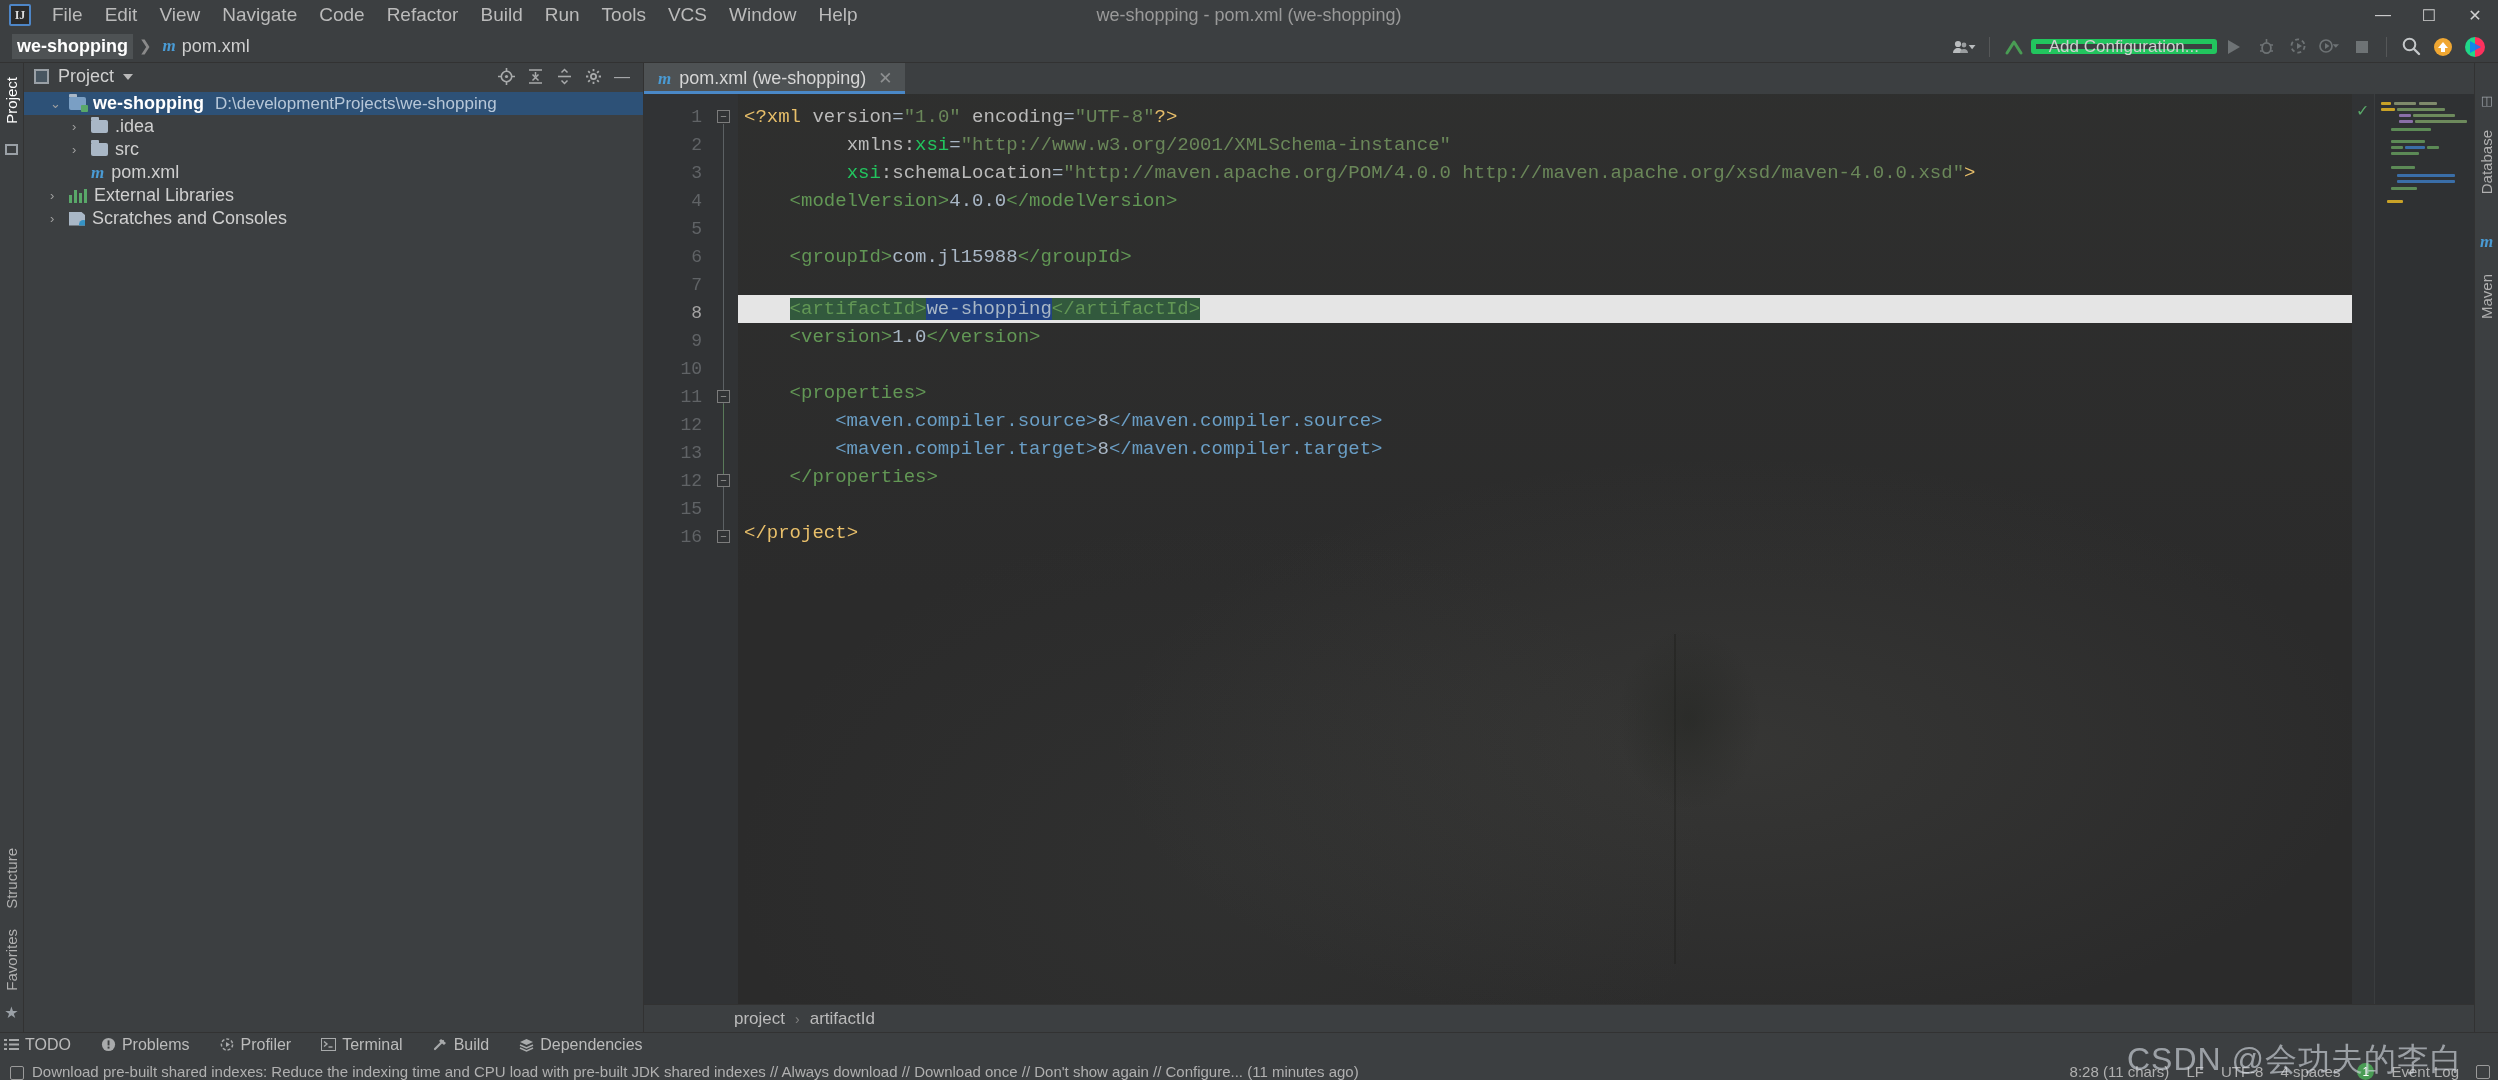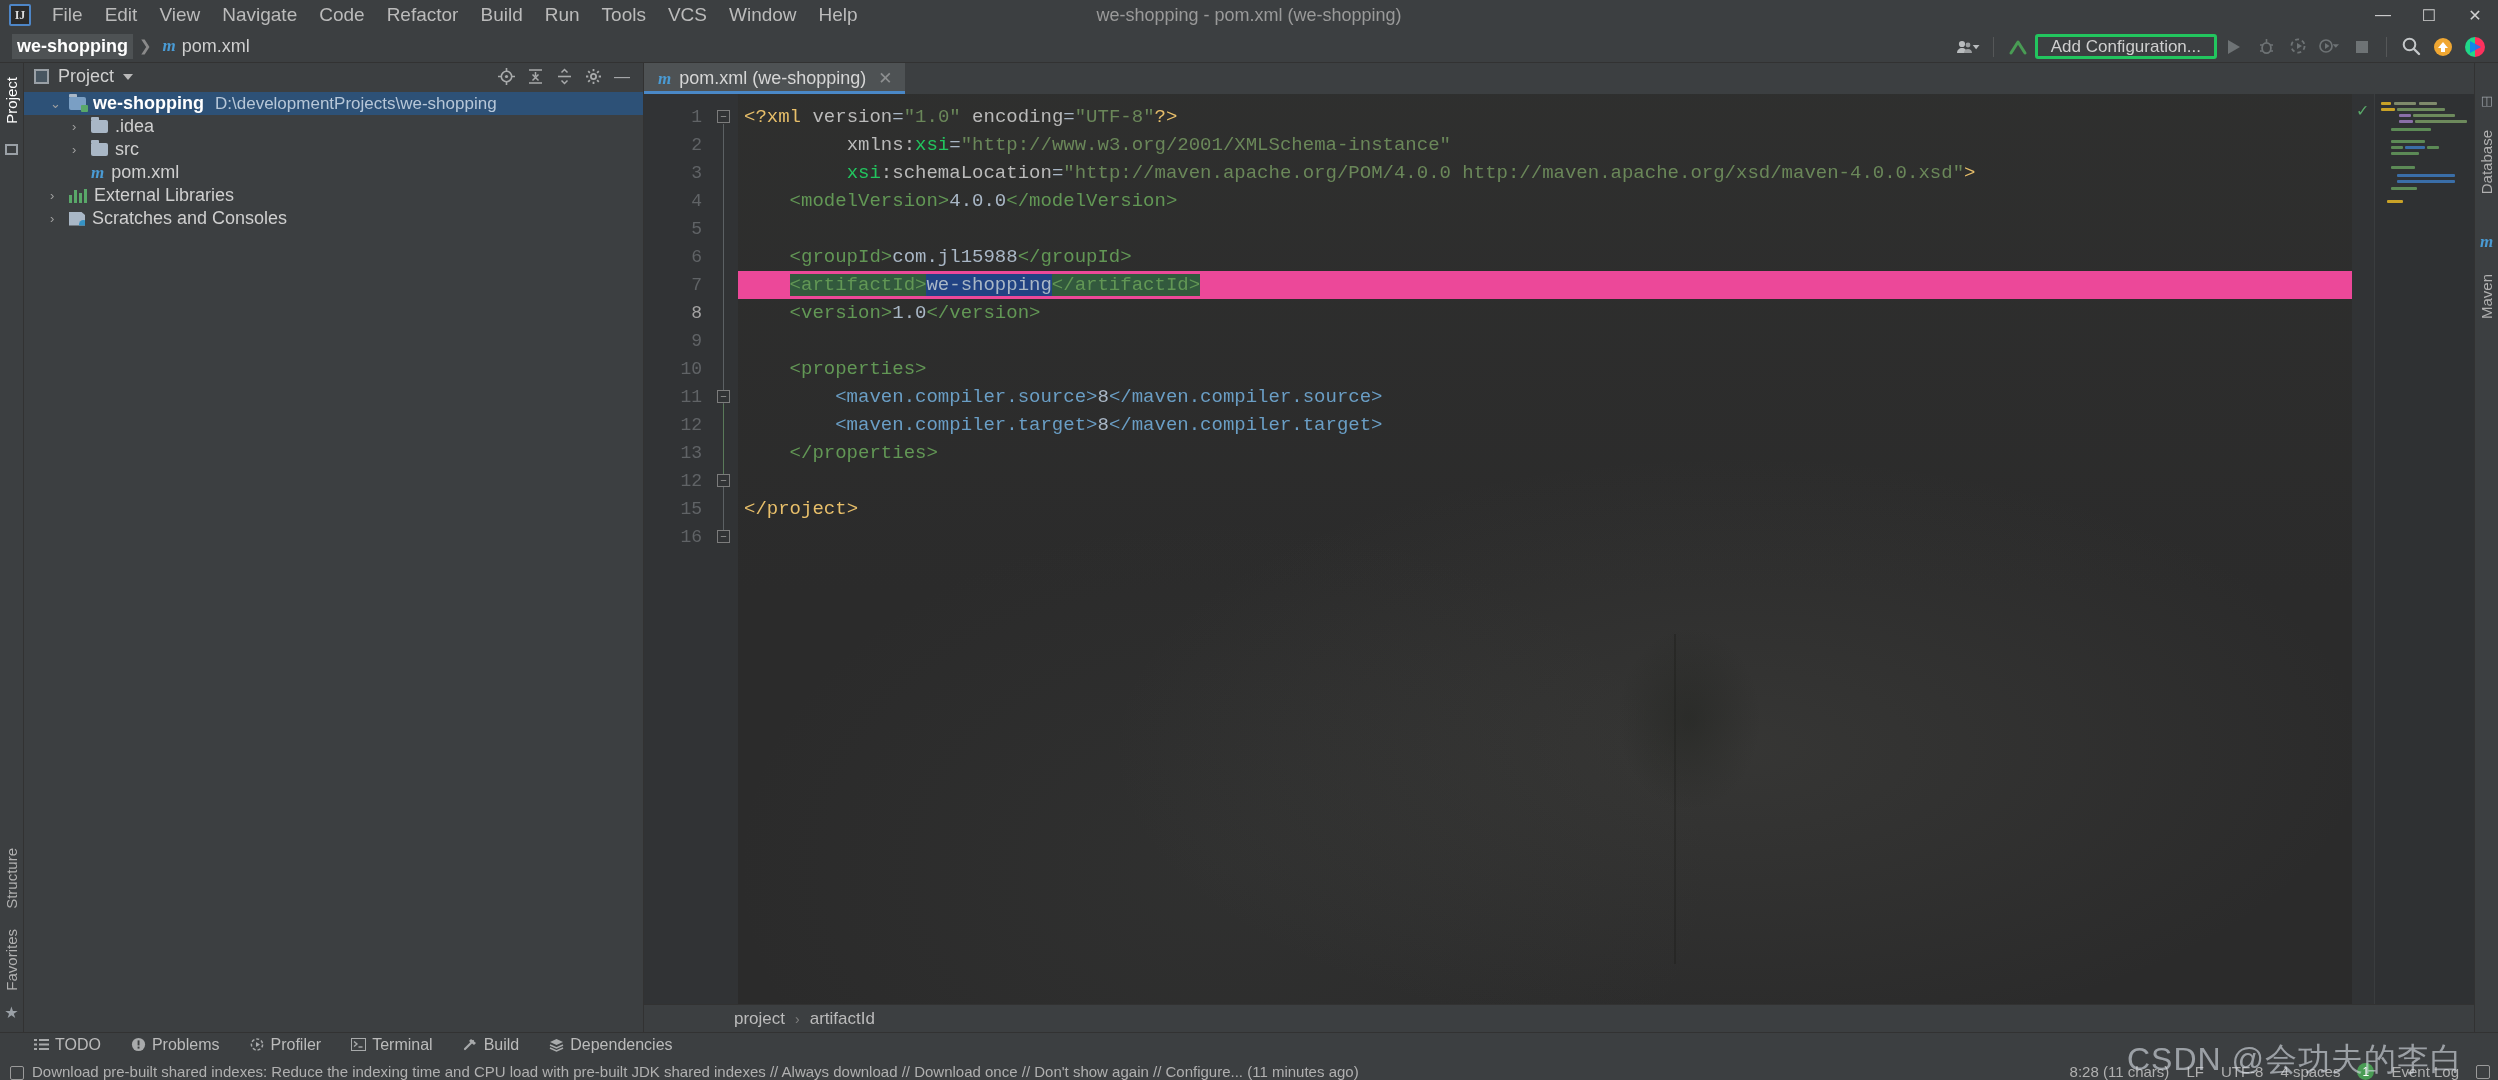--- a/index.html
+++ b/index.html
@@ -45,21 +45,21 @@
   .crumb.sel { background:#4e5254; color:#ffffff; font-weight:bold; }
   .crumb-sep { color:#8a8a8a; font-size:15px; }
   .m-icon {
     color:#4a9bd4; font-style:italic; font-weight:bold; font-size:17px;
     font-family:"Liberation Serif", serif;
   }
   .nav-right { position:absolute; right:8px; top:0; height:33px; display:flex; align-items:center; gap:2px; }
   .tb-btn { width:30px; height:26px; display:flex; align-items:center; justify-content:center; border-radius:3px; }
   .tb-sep { width:1px; height:20px; background:#555758; margin:0 7px; }
   .addconfig {
-    height:25px; padding:0 13px; border:3px solid #22c55e; border-radius:3px;
+    height:15px; padding:0 13px; border:5px solid #22c55e; border-radius:3px;
     font-size:17px; color:#cfcfcf; display:flex; align-items:center; white-space:nowrap;
   }
   .tri-run { width:0;height:0;border-left:12px solid #6e7375;border-top:7px solid transparent;border-bottom:7px solid transparent; }
   .sq-stop { width:12px;height:12px;background:#6e7375; }
 
   
   .main { flex:1 1 auto; display:flex; min-height:0; }
 
   
   .vstrip {
@@ -136,21 +136,21 @@
     position:absolute; left:5px; width:13px; height:13px; border:1px solid #7c7c7c; color:#999;
     font-size:11px; line-height:11px; text-align:center; background:#313335;
   }
   .foldline { position:absolute; left:11px; width:1px; background:#5c6164; }
 
   .code {
     flex:1; position:relative; padding-top:9px; min-width:0; overflow:hidden;
     font-family:"Liberation Mono", monospace; font-size:19px; background:#2b2b2b;
   }
   .cl { height:28px; line-height:28px; white-space:pre; padding-left:6px; position:relative; }
-  .cl.hl { background:#ec4899; }
+  .cl.hl { background:#e5e5e5;margin-top:24px; }
   .t-decl   { color:#e8bf6a; }
   .t-tag    { color:#629755; }
   .t-tag-b  { color:#6a9ec5; }
   .t-attr   { color:#22c55e; }
   .t-attr2  { color:#bababa; }
   .t-str    { color:#6a8759; }
   .t-txt    { color:#a9b7c6; }
   .t-eq     { color:#a9b7c6; }
   .t-brace  { color:#e8bf6a; }
   .hl-ident { background:#214283; }
@@ -191,21 +191,21 @@
 
   
   .vstrip-r {
     width:24px; background:#3c3f41; border-left:1px solid #323232; flex:0 0 24px;
     display:flex; flex-direction:column; align-items:center; padding-top:30px; gap:14px;
   }
 
   
   .twbar {
     height:24px; flex:0 0 24px; background:#3c3f41; display:flex; align-items:center;
-    border-top:1px solid #323232; padding-left:30px; gap:22px;
+    border-top:1px solid #323232; gap:22px;
   }
   .twitem { display:flex; align-items:center; gap:6px; font-size:16px; color:#bbbbbb; padding:1px 4px; }
   .statusbar {
     height:24px; flex:0 0 24px; background:#3c3f41; display:flex; align-items:flex-end;
     font-size:15px; color:#b0b0b0; padding-left:10px; position:relative;
   }
   .sb-right { position:absolute; right:8px; display:flex; align-items:center; gap:17px; font-size:15px; color:#b0b0b0; }
   .badge {
     background:#499c54; color:#fff; border-radius:50%; width:17px; height:17px;
     font-size:12px; display:flex; align-items:center; justify-content:center;

